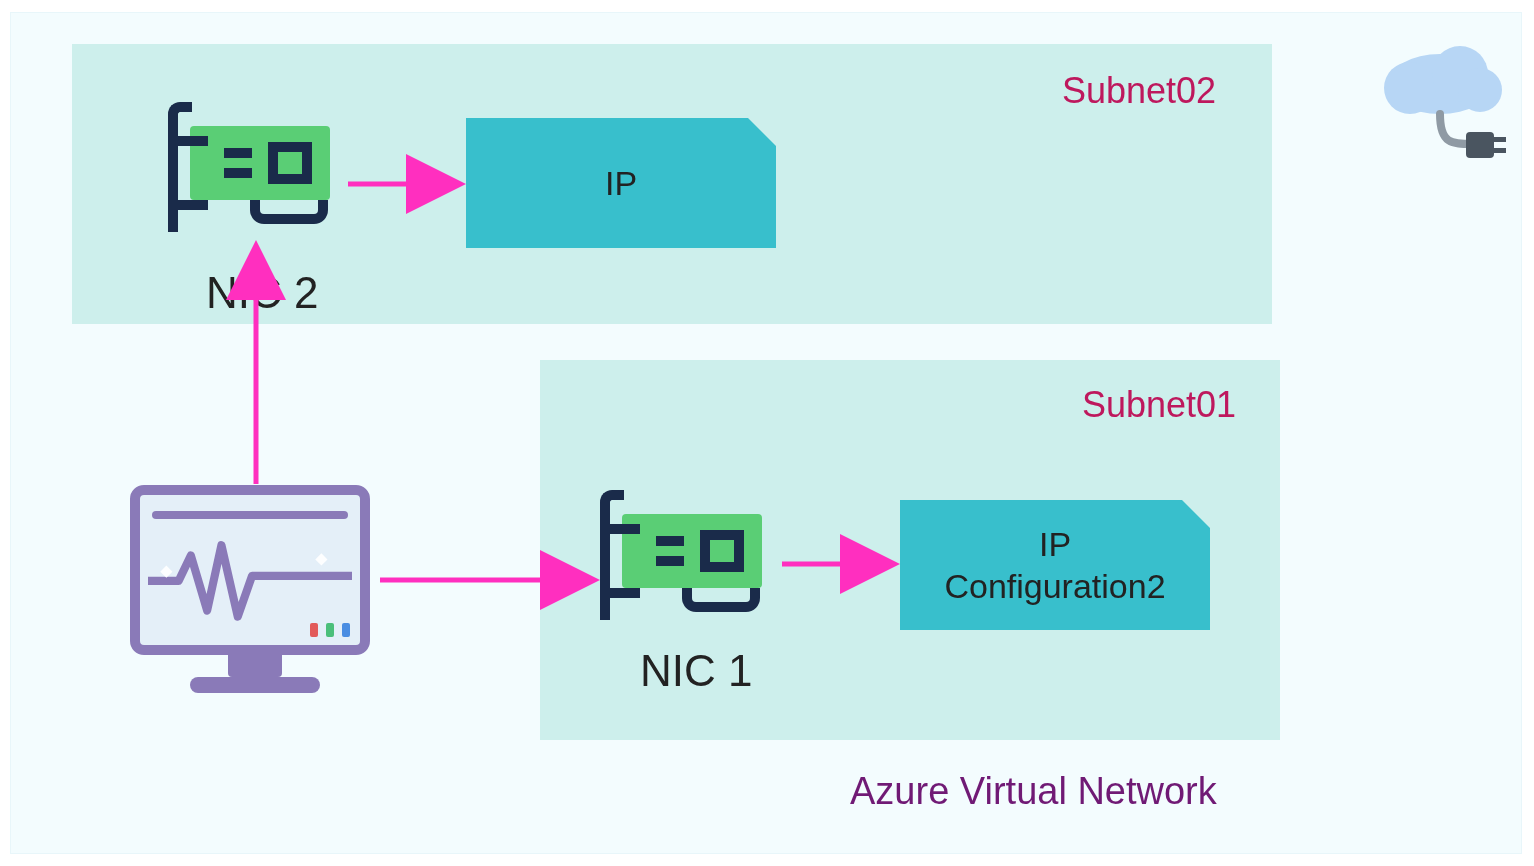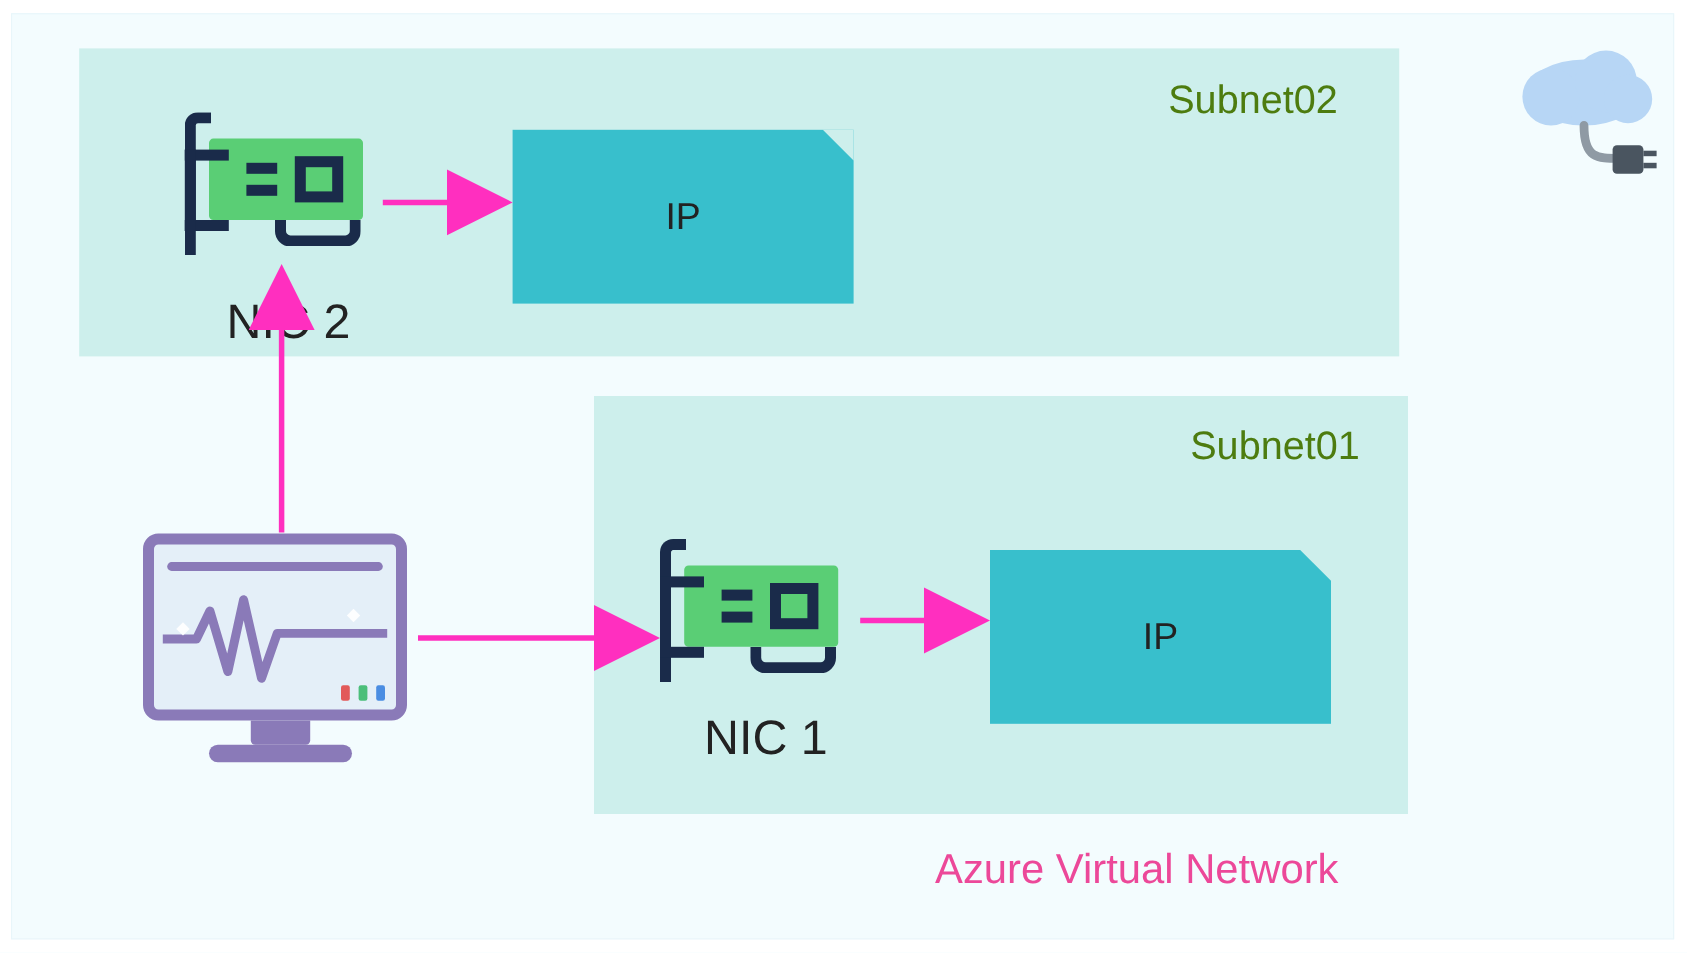--- a/index.html
+++ b/index.html
@@ -32,31 +32,31 @@
     position: absolute;
     left: 540px;
     top: 360px;
     width: 740px;
     height: 380px;
     background: #cdefec;
   }
   .label-subnet {
     position: absolute;
     font-size: 36px;
-    color: #4d7c0f;
+    color: #be185d;
   }
   .nic-label {
     position: absolute;
     font-size: 44px;
     color: #222;
   }
   .ip-box {
     position: absolute;
     width: 310px;
-    height: 158px;
+    height: 130px;
     background: #38bfcc;
     color: #222;
     display: flex;
     flex-direction: column;
     align-items: center;
     justify-content: center;
     font-size: 34px;
     line-height: 1.25;
     text-align: center;
   }
@@ -66,21 +66,21 @@
     top: 0;
     right: 0;
     width: 0;
     height: 0;
     border-top: 28px solid #cdefec;
     border-left: 28px solid transparent;
   }
   .vnet-label {
     position: absolute;
     font-size: 38px;
-    color: #ec4899;
+    color: #701a75;
   }
   
   .nic-icon {
     position: absolute;
     width: 170px;
     height: 140px;
   }
   .nic-body {
     position: absolute;
     left: 22px;
@@ -262,20 +262,21 @@
   <div class="nic-port"></div>
   <div class="nic-eq1"></div>
   <div class="nic-eq2"></div>
   <div class="nic-square"></div>
   <div class="nic-tail"></div>
 </div>
 <div class="nic-label" style="left:640px; top:646px;">NIC 1</div>
 
 <div class="ip-box" style="left:900px; top:500px;">
   <span>IP</span>
+  <span>Configuration2</span>
 </div>
 
 <div class="monitor">
   <div class="mon-frame">
     <div class="mon-topbar"></div>
     <svg class="mon-wave" viewBox="0 0 200 90">
       <polyline points="0,45 30,45 42,20 58,74 72,10 88,80 102,40 128,40 200,40" fill="none" stroke="#8a7ab8" stroke-width="8" stroke-linejoin="round" stroke-linecap="round"></polyline>
       <polygon points="18,30 24,36 18,42 12,36" fill="#ffffff" opacity="0.9"></polygon>
       <polygon points="170,18 176,24 170,30 164,24" fill="#ffffff" opacity="0.9"></polygon>
     </svg>

